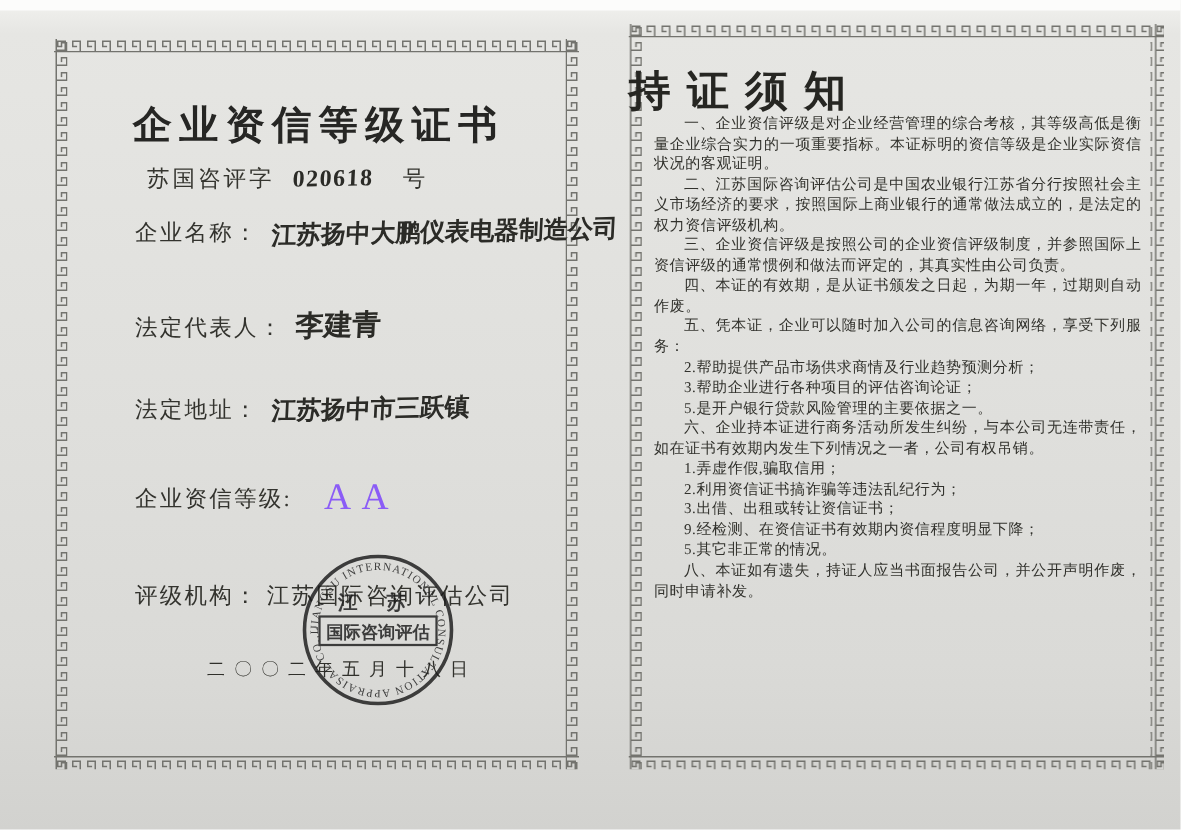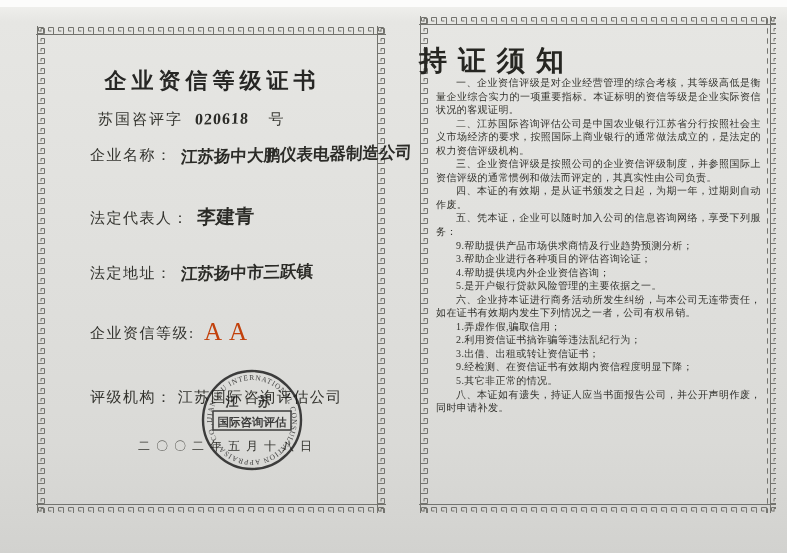--- a/index.html
+++ b/index.html
@@ -9,32 +9,32 @@
     font-family:"Liberation Serif", serif;
     color:#2e2e2c;
   }
   .scan-strip{position:absolute;top:0;left:0;width:100%;height:7px;background:#fcfcfb;}
   .page{position:absolute;}
   #page1{left:36px;top:26px;width:350px;height:487px;}
   #page2{left:419px;top:16px;width:357px;height:497px;}
   .border-svg{position:absolute;left:0;top:0;}
   .abs{position:absolute;}
   
-  .cert-title{left:3px;right:0;top:40px;text-align:center;font-size:22px;font-weight:bold;letter-spacing:5px;color:#262624;}
+  .cert-title{left:3px;right:0;top:40px;text-align:center;font-size:26px;font-weight:bold;letter-spacing:5px;color:#262624;}
   .cert-no{left:62px;top:84px;font-size:15px;letter-spacing:2px;color:#35352f;}
   .hand{font-family:cursive;display:inline-block;transform:rotate(-1.2deg) skewX(-4deg);font-weight:600;color:#2b2b27;}
   .cert-no .hand{font-size:16px;margin:0 14px 0 6px;letter-spacing:1px;}
   .field{font-size:15px;letter-spacing:1.5px;color:#33332e;white-space:nowrap;}
   .field .hand{font-size:16.5px;margin-left:3px;letter-spacing:0;}
   #row-company{left:54px;top:118px;}
   #row-rep{left:54px;top:178px;}
   #row-rep .hand{font-size:19px;}
   #row-addr{left:54px;top:236px;}
   #row-rating{left:54px;top:292px;}
-  .rating-value{font-size:25px;letter-spacing:7px;font-weight:500;color:#c2410c;vertical-align:-2px;margin-left:4px;}
+  .rating-value{font-size:25px;letter-spacing:7px;font-weight:500;color:#8b5cf6;vertical-align:-2px;margin-left:16px;}
   #row-agency{left:54px;top:362px;}
   .issue-date{left:102px;top:412px;font-size:12px;letter-spacing:6px;color:#30302b;white-space:nowrap;}
   .seal-svg{left:151px;top:329px;opacity:.82;}
   
   .notice-title{left:0;right:0;top:26px;text-align:left;font-size:28px;font-weight:bold;letter-spacing:11px;color:#262622;}
   .notice-body{left:17px;top:60px;right:15px;}
   .notice-body p{margin:0;font-size:10px;line-height:13.55px;letter-spacing:.4px;text-align:justify;text-indent:2em;color:#32322d;}
 </style>
 </head>
 <body>
@@ -125,23 +125,22 @@
   </svg>
 
   <div class="abs notice-title">持证须知</div>
 
   <div class="abs notice-body">
     <p>一、企业资信评级是对企业经营管理的综合考核，其等级高低是衡量企业综合实力的一项重要指标。本证标明的资信等级是企业实际资信状况的客观证明。</p>
     <p>二、江苏国际咨询评估公司是中国农业银行江苏省分行按照社会主义市场经济的要求，按照国际上商业银行的通常做法成立的，是法定的权力资信评级机构。</p>
     <p>三、企业资信评级是按照公司的企业资信评级制度，并参照国际上资信评级的通常惯例和做法而评定的，其真实性由公司负责。</p>
     <p>四、本证的有效期，是从证书颁发之日起，为期一年，过期则自动作废。</p>
     <p>五、凭本证，企业可以随时加入公司的信息咨询网络，享受下列服务：</p>
-    <p>9.帮助提供产品市场供求商情及行业趋势预测分析；</p>
+    <p>2.帮助提供产品市场供求商情及行业趋势预测分析；</p>
     <p>3.帮助企业进行各种项目的评估咨询论证；</p>
-    <p>4.帮助提供境内外企业资信咨询；</p>
     <p>5.是开户银行贷款风险管理的主要依据之一。</p>
     <p>六、企业持本证进行商务活动所发生纠纷，与本公司无连带责任，如在证书有效期内发生下列情况之一者，公司有权吊销。</p>
     <p>1.弄虚作假,骗取信用；</p>
     <p>2.利用资信证书搞诈骗等违法乱纪行为；</p>
     <p>3.出借、出租或转让资信证书；</p>
     <p>9.经检测、在资信证书有效期内资信程度明显下降；</p>
     <p>5.其它非正常的情况。</p>
     <p>八、本证如有遗失，持证人应当书面报告公司，并公开声明作废，同时申请补发。</p>
   </div>
 </div>

